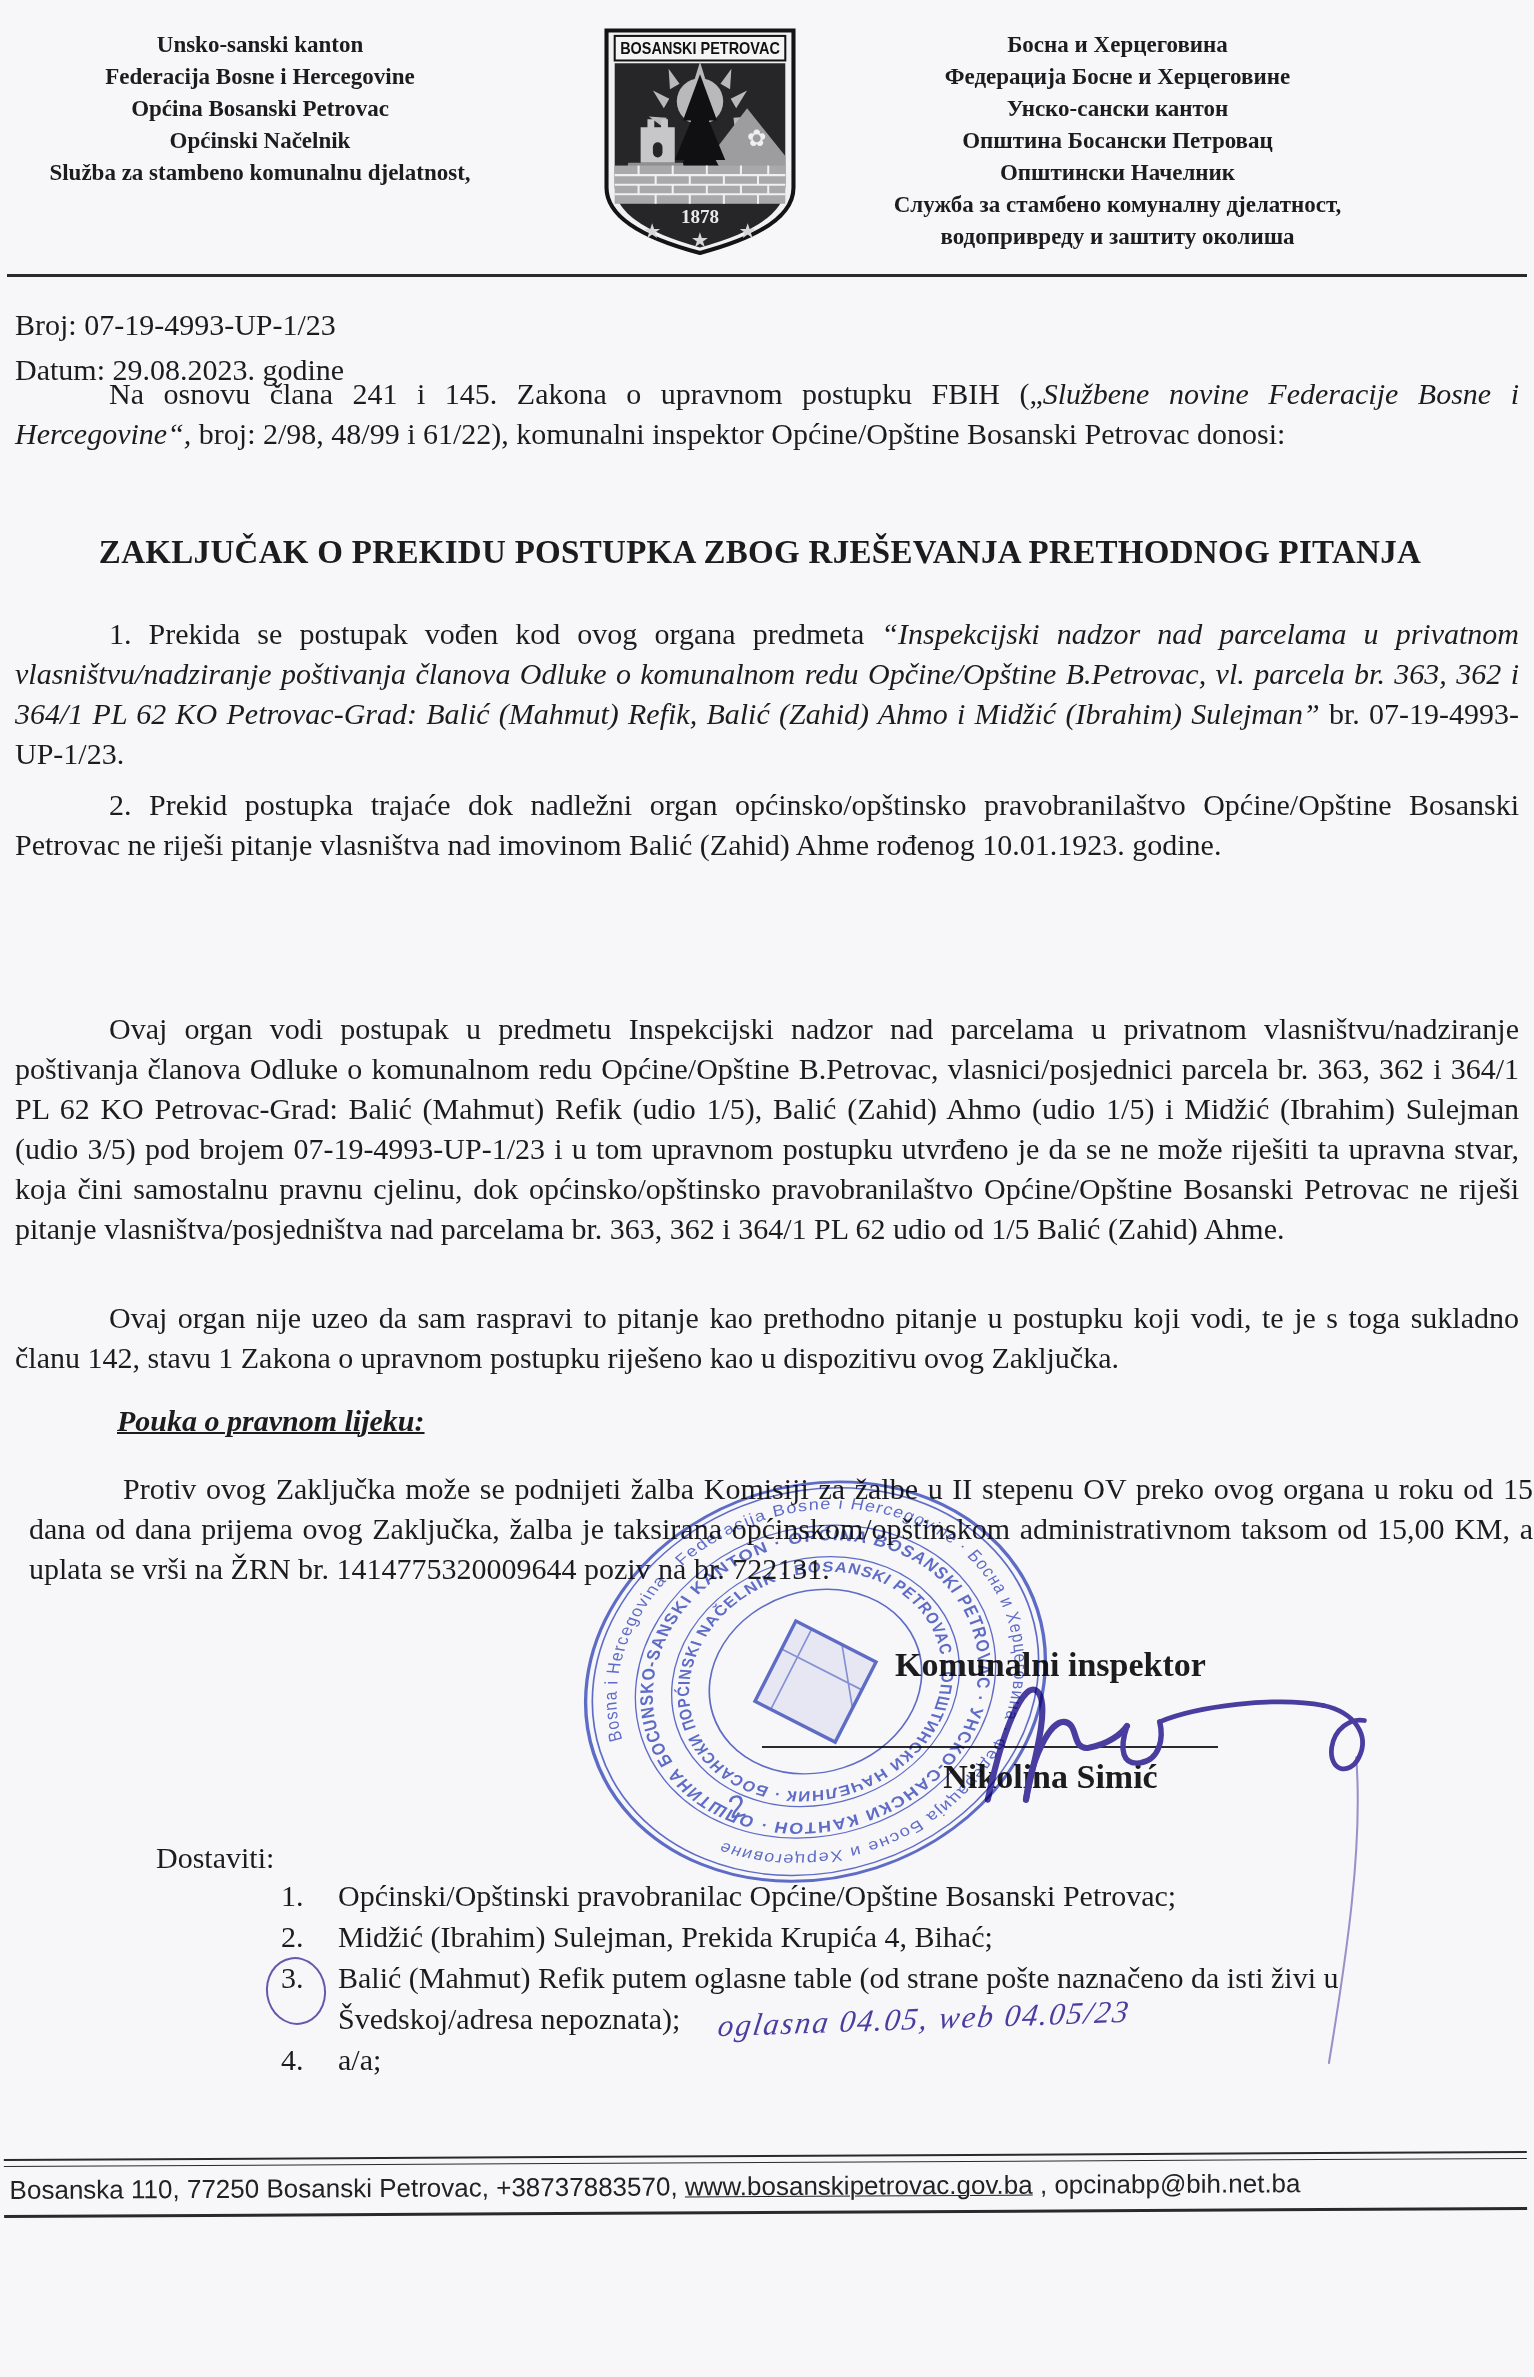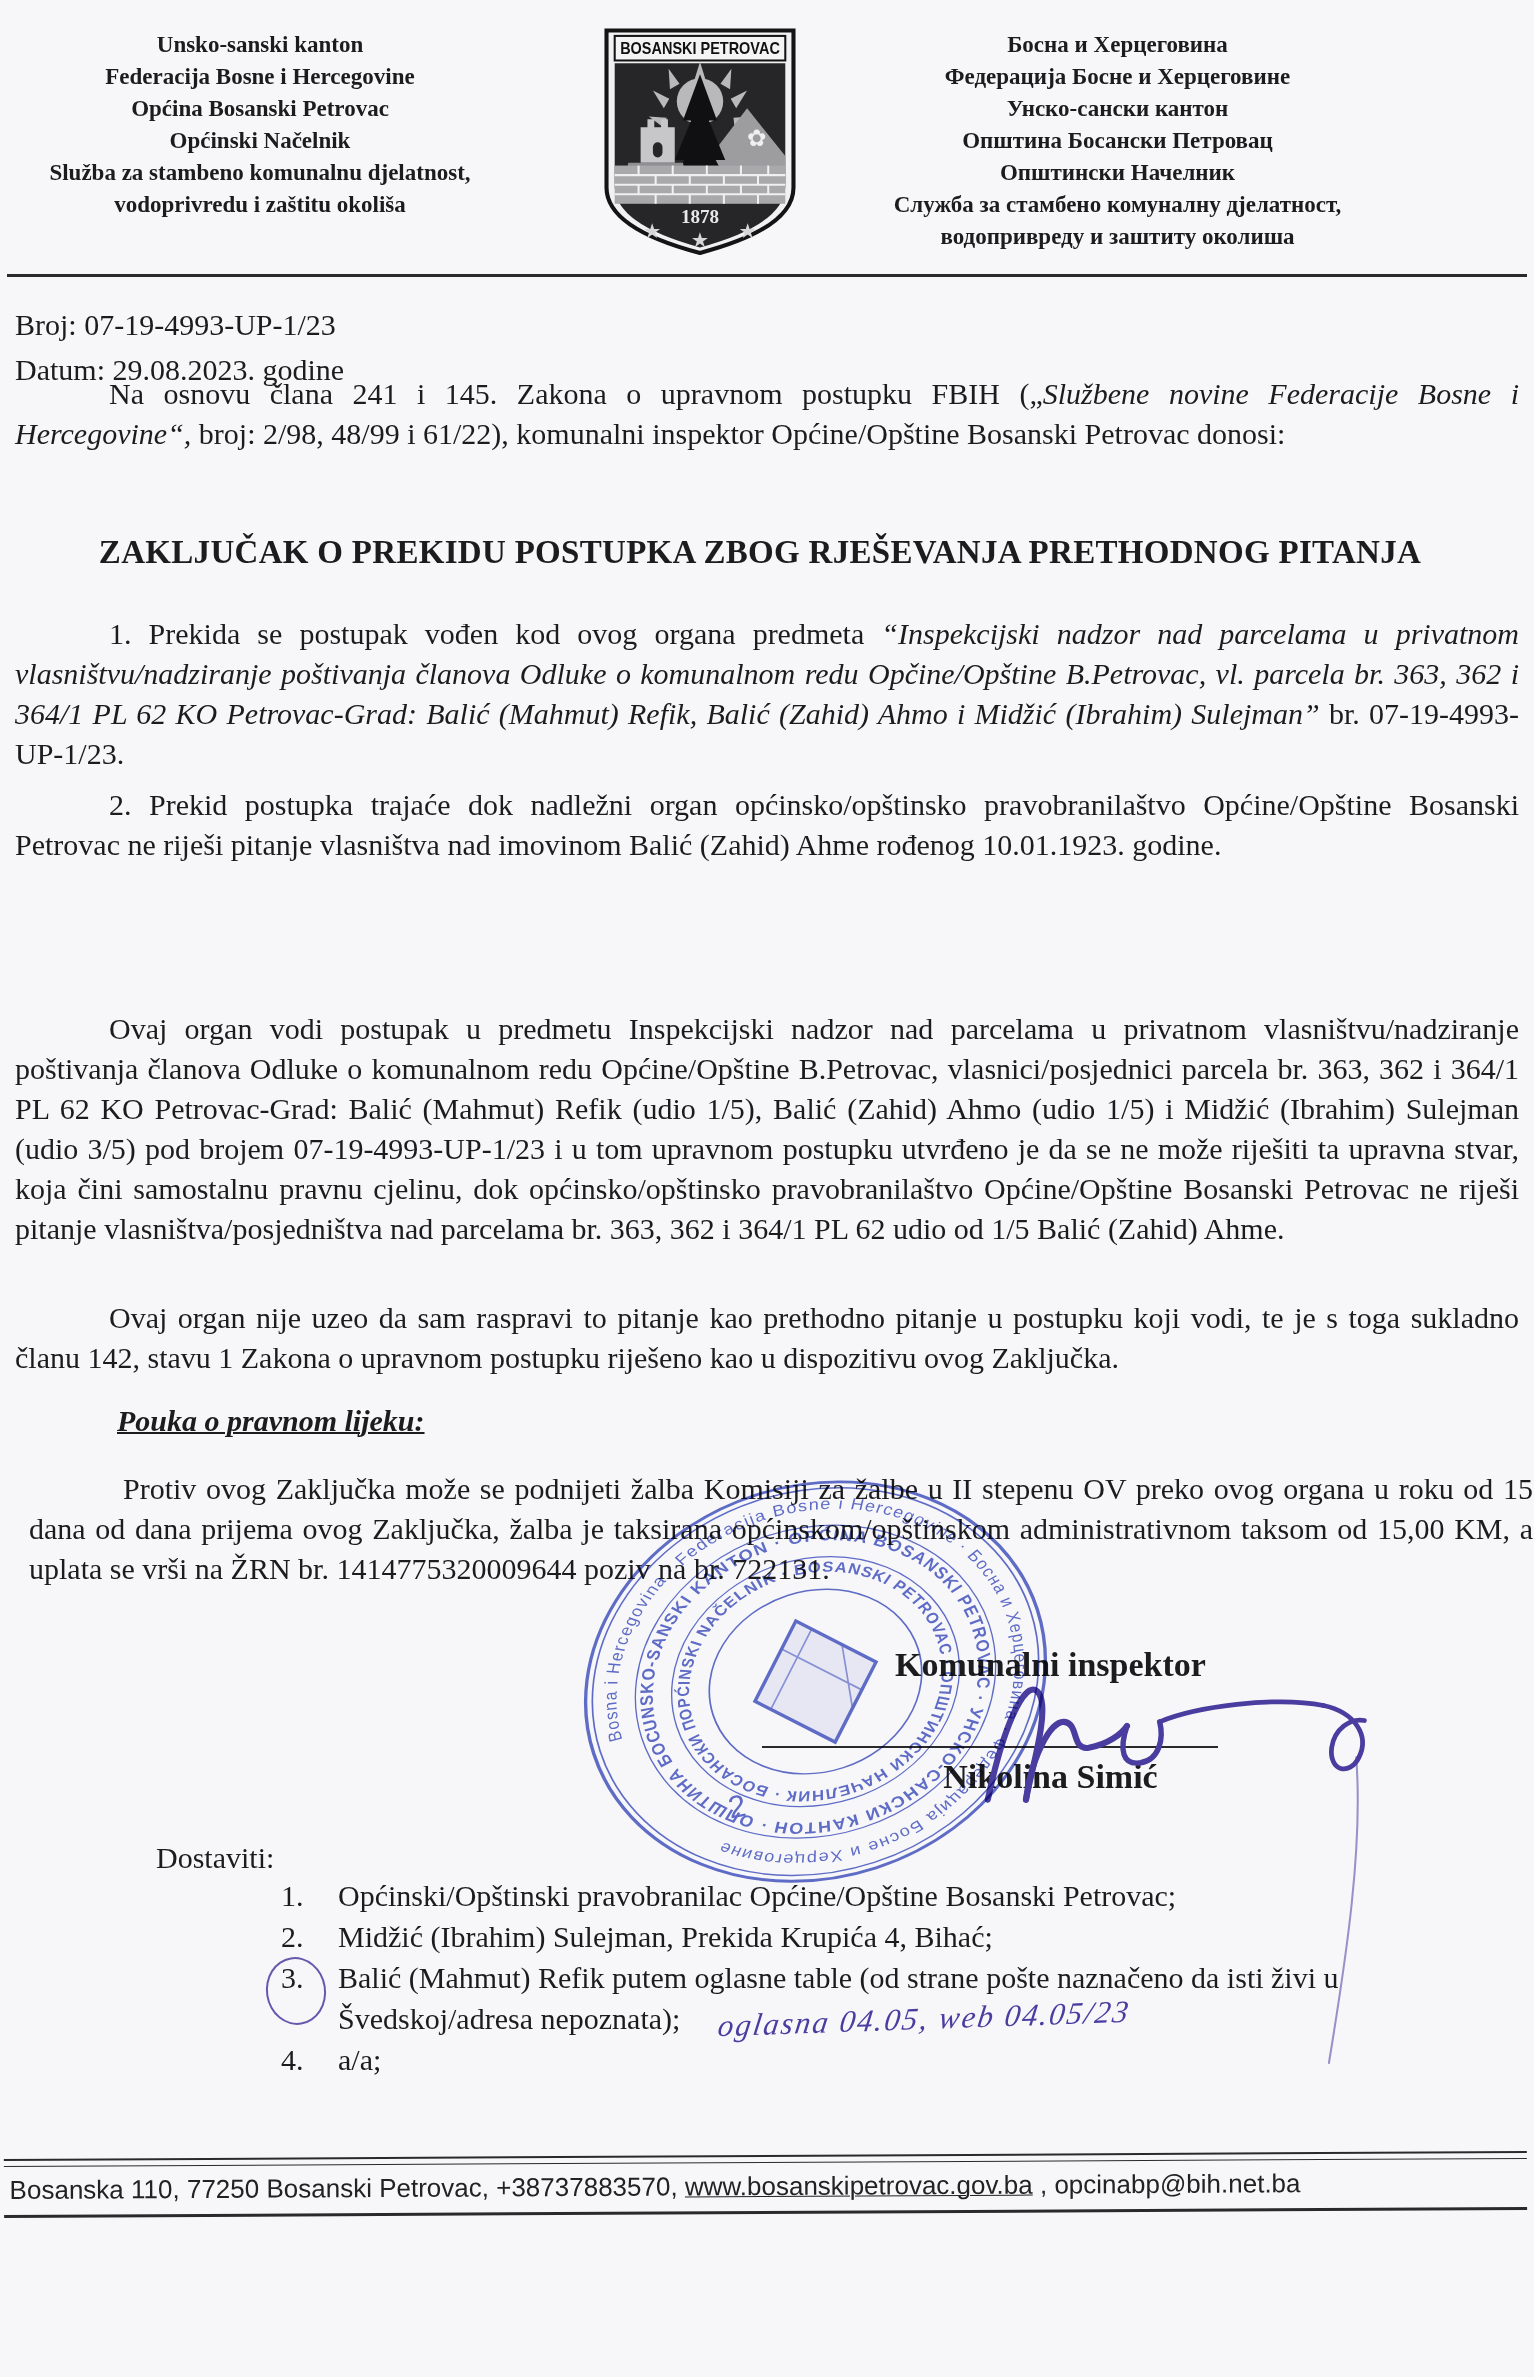--- a/index.html
+++ b/index.html
@@ -46,21 +46,20 @@
 <body>
 
 <div id="page">
 
   <div class="abs hdr-block" style="left:0; top:29px; width:520px;">
     <div>Unsko-sanski kanton</div>
     <div>Federacija Bosne i Hercegovine</div>
     <div>Općina Bosanski Petrovac</div>
     <div>Općinski Načelnik</div>
     <div>Služba za stambeno komunalnu djelatnost,</div>
-    <div>vodoprivredu i zaštitu okoliša</div>
   </div>
 
   <div class="abs hdr-block" style="left:831px; top:29px; width:573px;">
     <div>Босна и Херцеговина</div>
     <div>Федерација Босне и Херцеговине</div>
     <div>Унско-сански кантон</div>
     <div>Општина Босански Петровац</div>
     <div>Општински Начелник</div>
     <div>Служба за стамбено комуналну дјелатност,</div>
     <div>водопривреду и заштиту околиша</div>

